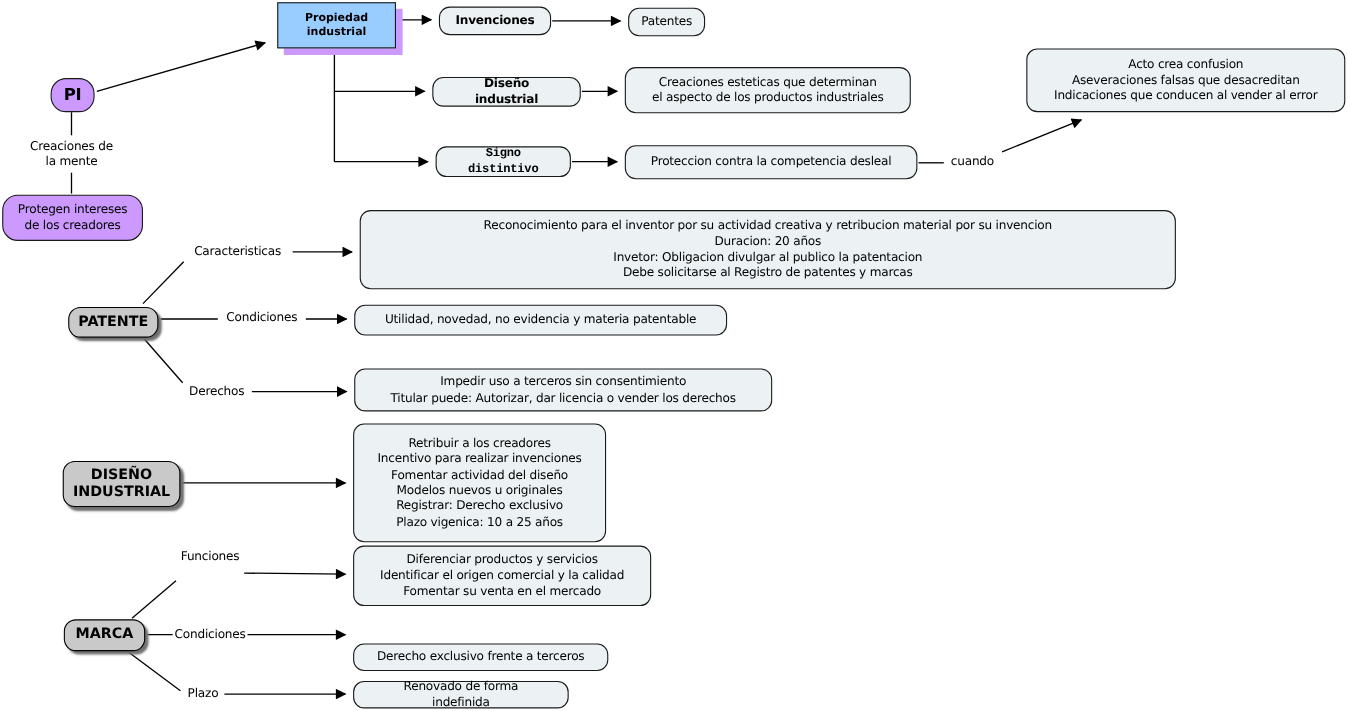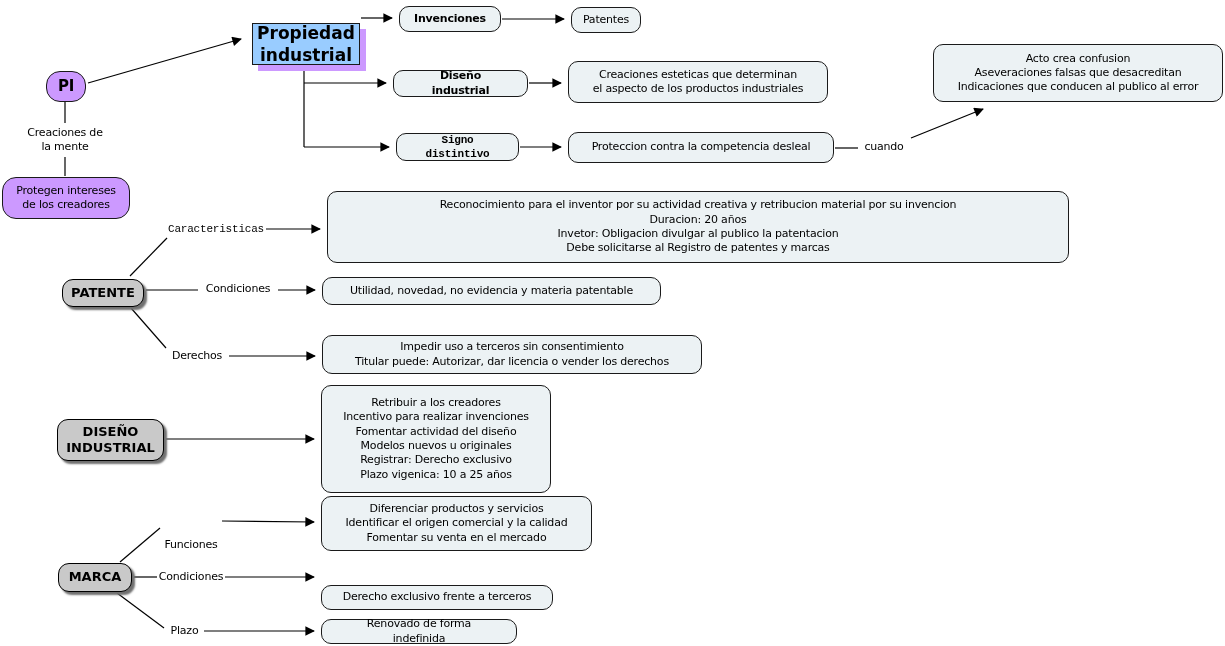--- a/index.html
+++ b/index.html
@@ -13,21 +13,21 @@
     display:flex;align-items:center;justify-content:center;
     text-align:center;white-space:pre-line;
     font-size:11px;line-height:1.3;letter-spacing:-0.2px;color:#000;
   }
   .leaf{background:var(--leaf,#ecf2f4);border:1px solid #1a1a1a;border-radius:10px;padding:2px 20px;}
   .bold{font-weight:bold;}
   .purple{background:var(--purple,#cc99ff);border:1.5px solid #1a1a1a;border-radius:14px;padding:2px 4px;}
   .bluebox{
     background:var(--blue,#99ccff);border:1.5px solid #1a1a1a;
     box-shadow:6px 6px 0 var(--purple,#cc99ff);
-    font-weight:bold;font-size:17px;line-height:1.3;letter-spacing:0;margin-top:21px;
+    font-weight:bold;font-size:10px;line-height:1.3;letter-spacing:0;
   }
   .graypill{
     background:var(--gray,#c9c9c9);border:1.5px solid #000;border-radius:11px;
     box-shadow:3px 3px 2px var(--grayShadow,#707070);
     font-weight:bold;font-size:13px;line-height:1.25;letter-spacing:0;padding:2px 6px;
   }
   .plainlabel{background:transparent;}
 </style>
 </head>
 <body>
@@ -80,45 +80,45 @@
   <div class="node leaf bold" style="left:399px;top:6px;width:102px;height:26px;">Invenciones</div>
   <div class="node leaf" style="left:571px;top:7px;width:70px;height:26px;">Patentes</div>
   <div class="node leaf bold" style="left:393px;top:70px;width:135px;height:27px;">Diseño industrial</div>
   <div class="node leaf" style="left:568px;top:61px;width:260px;height:42px;">Creaciones esteticas que determinan
 el aspecto de los productos industriales</div>
   <div class="node leaf bold" style="left:396px;top:133px;width:123px;height:28px;font-family:Liberation Mono, monospace;">Signo distintivo</div>
   <div class="node leaf" style="left:568px;top:132px;width:266px;height:31px;">Proteccion contra la competencia desleal</div>
   <div class="node plainlabel" style="left:859px;top:140px;width:50px;height:15px;">cuando</div>
   <div class="node leaf" style="left:933px;top:44px;width:290px;height:58px;">Acto crea confusion
 Aseveraciones falsas que desacreditan
-Indicaciones que conducen al publico al error</div>
+Indicaciones que conducen al vender al error</div>
 
   <div class="node graypill" style="left:62px;top:279px;width:82px;height:28px;">PATENTE</div>
-  <div class="node plainlabel" style="left:168px;top:222px;width:96px;height:15px;font-family:Liberation Mono, monospace;">Caracteristicas</div>
+  <div class="node plainlabel" style="left:168px;top:222px;width:96px;height:15px;">Caracteristicas</div>
   <div class="node leaf" style="left:327px;top:191px;width:742px;height:72px;">Reconocimiento para el inventor por su actividad creativa y retribucion material por su invencion
 Duracion: 20 años
 Invetor: Obligacion divulgar al publico la patentacion
 Debe solicitarse al Registro de patentes y marcas</div>
   <div class="node plainlabel" style="left:200px;top:282px;width:76px;height:15px;">Condiciones</div>
   <div class="node leaf" style="left:322px;top:277px;width:339px;height:28px;">Utilidad, novedad, no evidencia y materia patentable</div>
   <div class="node plainlabel" style="left:167px;top:349px;width:60px;height:15px;">Derechos</div>
   <div class="node leaf" style="left:322px;top:335px;width:380px;height:39px;">Impedir uso a terceros sin consentimiento
 Titular puede: Autorizar, dar licencia o vender los derechos</div>
 
   <div class="node graypill" style="left:57px;top:419px;width:107px;height:42px;">DISEÑO
 INDUSTRIAL</div>
   <div class="node leaf" style="left:321px;top:385px;width:230px;height:108px;">Retribuir a los creadores
 Incentivo para realizar invenciones
 Fomentar actividad del diseño
 Modelos nuevos u originales
 Registrar: Derecho exclusivo
 Plazo vigenica: 10 a 25 años</div>
 
   <div class="node graypill" style="left:58px;top:563px;width:74px;height:29px;">MARCA</div>
-  <div class="node plainlabel" style="left:162px;top:538px;width:58px;height:15px;">Funciones</div>
+  <div class="node plainlabel" style="left:162px;top:499px;width:58px;height:15px;">Funciones</div>
   <div class="node leaf" style="left:321px;top:496px;width:271px;height:55px;">Diferenciar productos y servicios
 Identificar el origen comercial y la calidad
 Fomentar su venta en el mercado</div>
   <div class="node plainlabel" style="left:159px;top:570px;width:64px;height:15px;">Condiciones</div>
   <div class="node leaf" style="left:321px;top:564px;width:232px;height:25px;margin-top:21px;">Derecho exclusivo frente a terceros</div>
   <div class="node plainlabel" style="left:167px;top:624px;width:35px;height:15px;">Plazo</div>
   <div class="node leaf" style="left:321px;top:619px;width:196px;height:25px;">Renovado de forma indefinida</div>
 
 </div>
 

